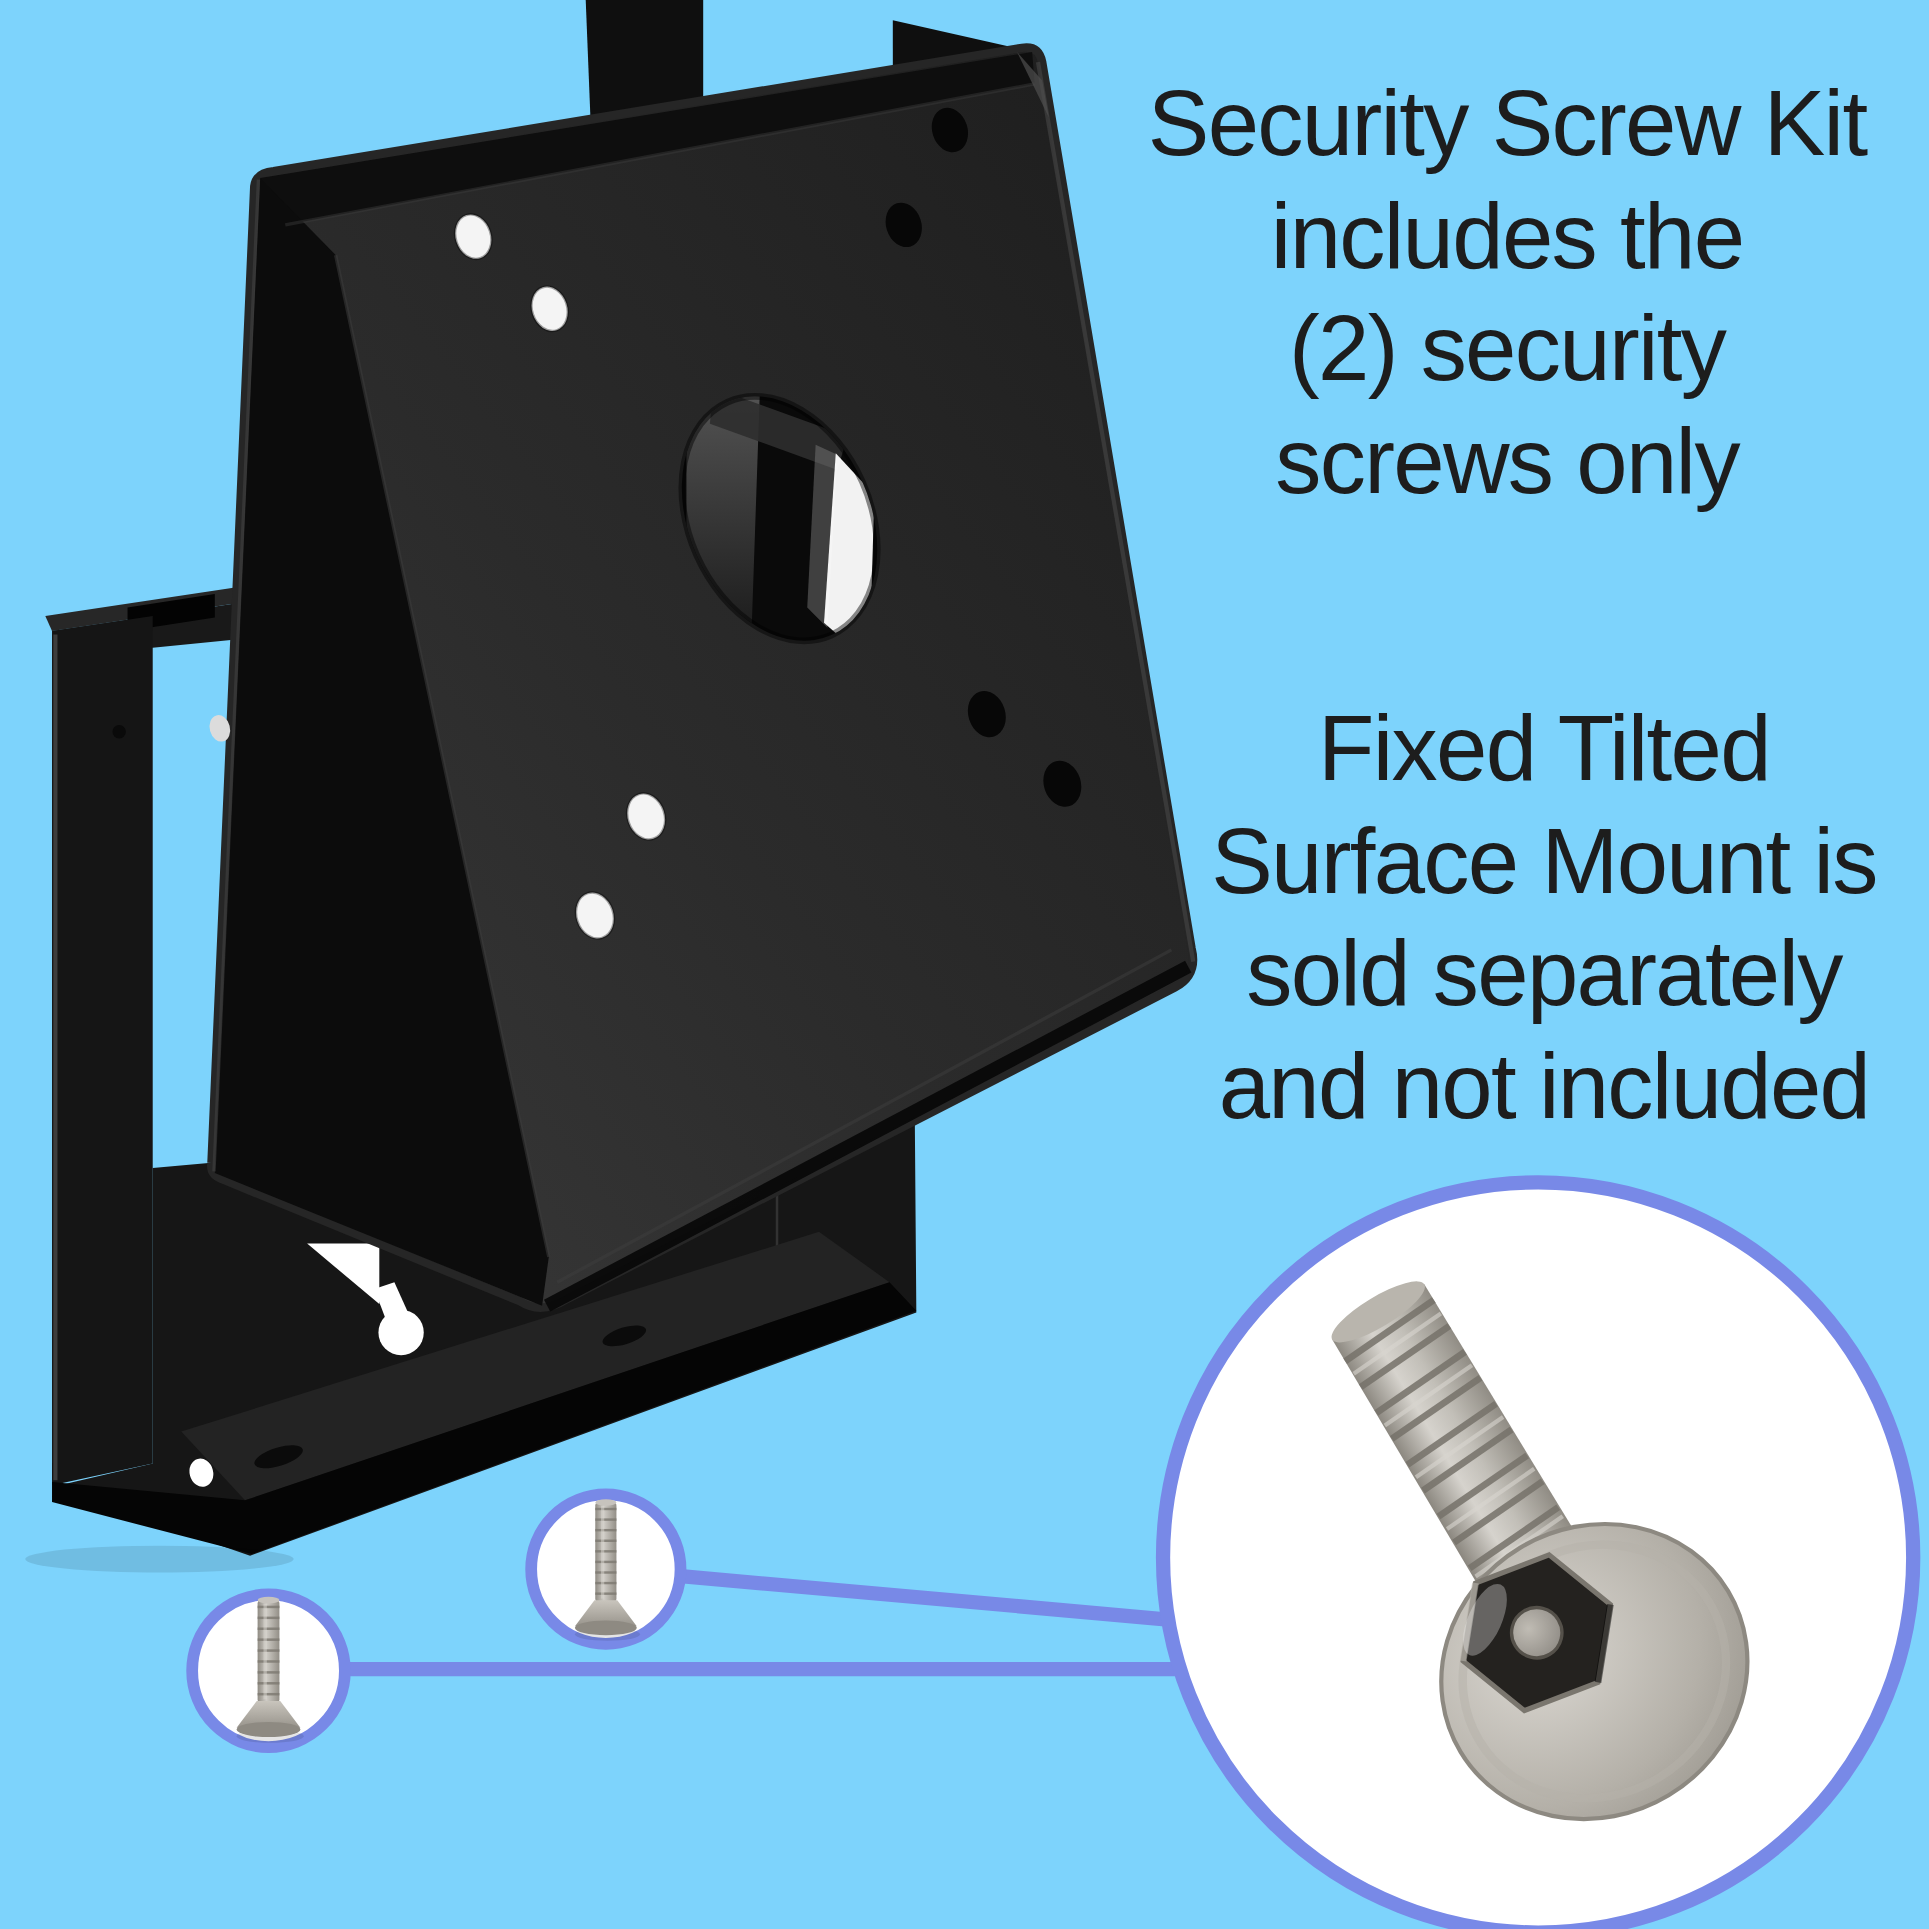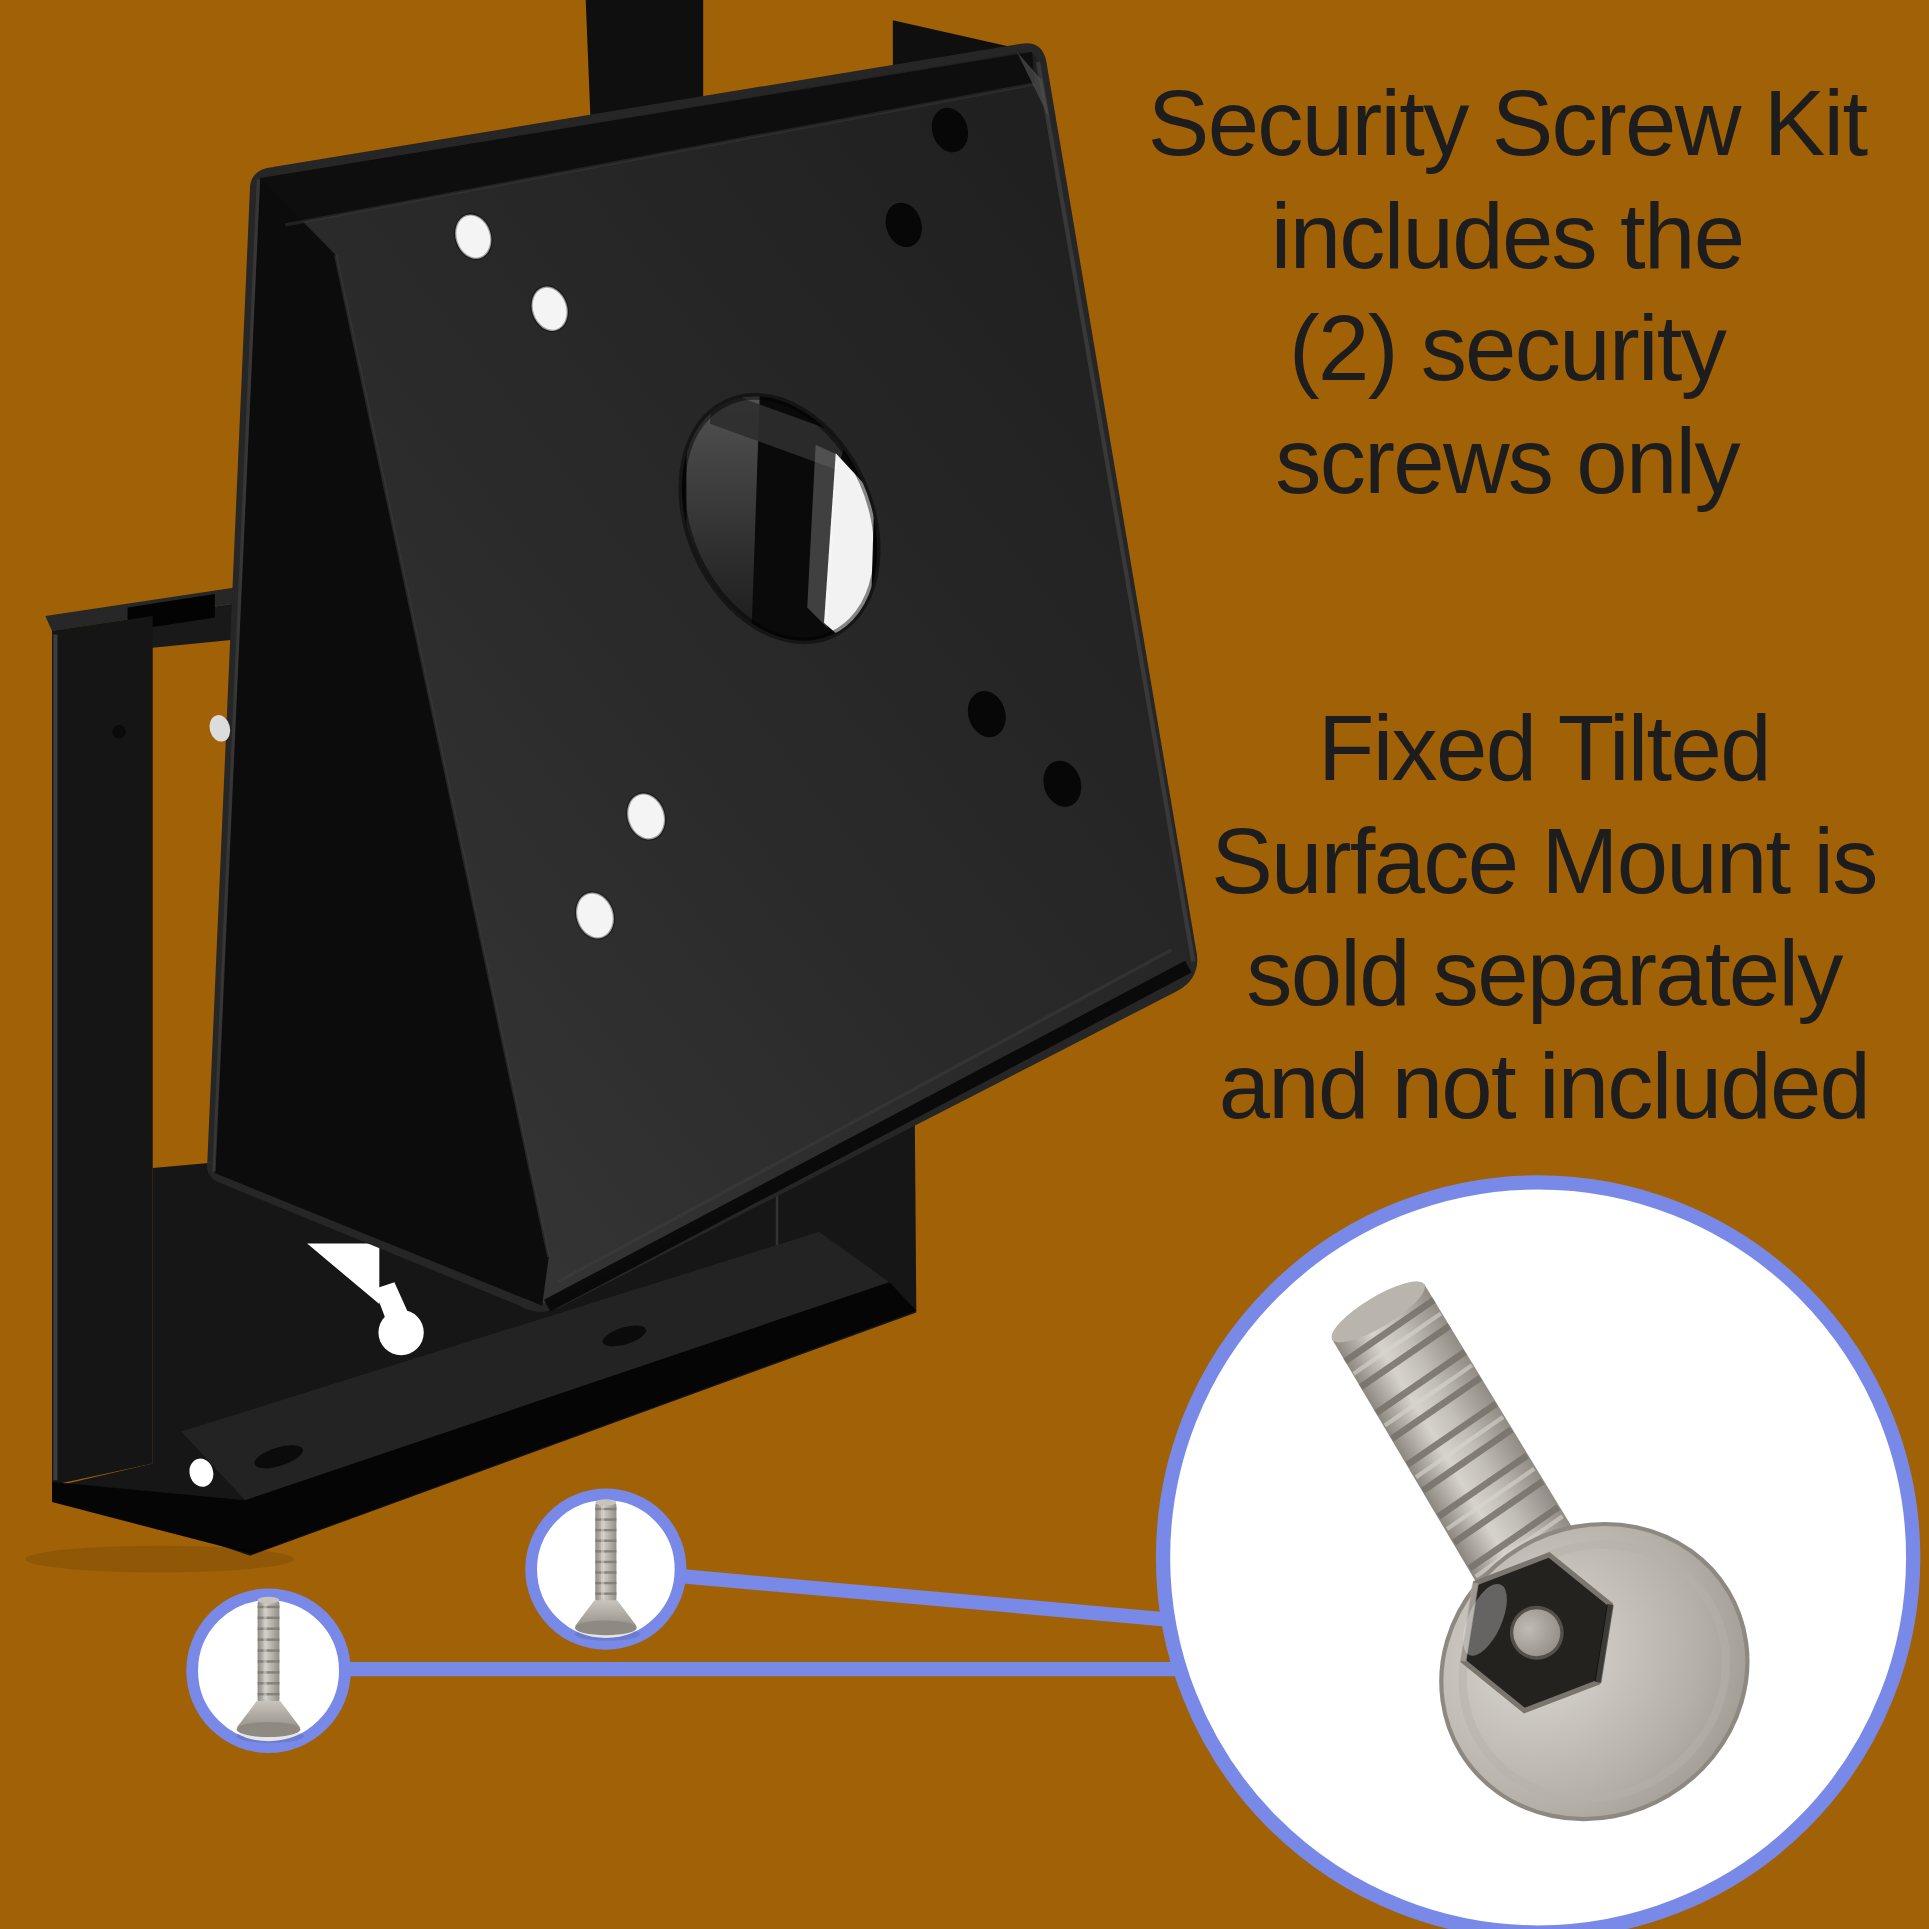--- a/index.html
+++ b/index.html
@@ -1,16 +1,16 @@
 <!DOCTYPE html>
 <html style="font-size:13.4px"><head>
 <meta charset="utf-8">
 <style>
   html,body{margin:0;padding:0;background:#ffffff;}
-  .stage{position:relative;width:1930px;height:1930px;background:#a16207;overflow:hidden;}
+  .stage{position:relative;width:1930px;height:1930px;background:#7dd3fc;overflow:hidden;}
   svg{display:block;width:100%;height:100%;}
   text{
     font-family:"Liberation Sans","DejaVu Sans",sans-serif;
     fill:#1d1d1d;
     font-size:110px;
     letter-spacing:-2px;
   }
   .note-line{text-anchor:middle;}
 </style>
 </head>

